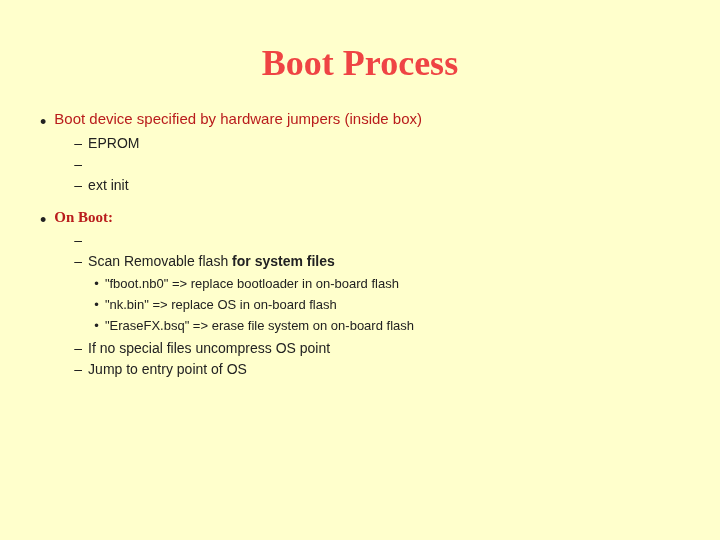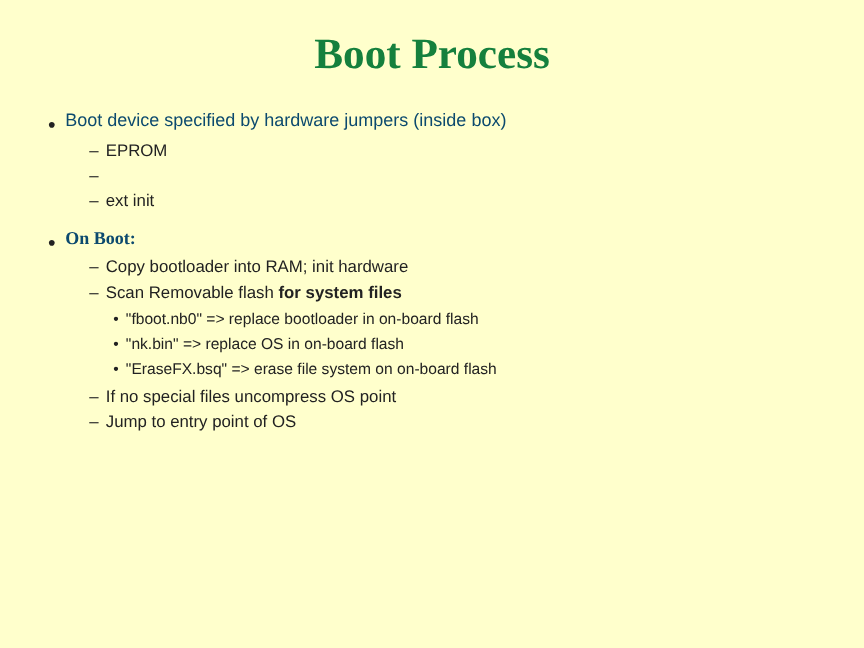--- a/index.html
+++ b/index.html
@@ -16,23 +16,23 @@
       overflow: hidden;
       display: flex;
       flex-direction: column;
       align-items: center;
       padding: 20px 40px;
     }
 
     .title {
       font-size: 36px;
       font-weight: bold;
-      color: #15803d;
+      color: #ef4444;
       margin-bottom: 24px;
-      margin-top: 4px;
+      margin-top: 22px;
       font-family: Georgia, serif;
     }
 
     .content {
       width: 100%;
       font-size: 15px;
       color: #222;
       line-height: 1.5;
     }
 
@@ -48,21 +48,21 @@
       margin-top: 1px;
       flex-shrink: 0;
     }
 
     .bullet-text {
       flex: 1;
     }
 
     .bullet-label {
       font-size: 15px;
-      color: #0c4a6e;
+      color: #b91c1c;
     }
 
     .sub-list {
       list-style: none;
       padding-left: 20px;
       margin-top: 2px;
     }
 
     .sub-list li {
       display: flex;
@@ -129,21 +129,20 @@
     </div>
   </div>
 
   <div class="bullet-section">
     <span class="bullet">•</span>
     <div class="bullet-text">
       <span class="bullet-label bold-text">On Boot:</span>
       <ul class="sub-list">
         <li>
           <span class="dash">–</span>
-          <span>Copy bootloader into RAM; init hardware</span>
         </li>
         <li style="flex-direction: column;">
           <div style="display:flex; align-items:flex-start;">
             <span class="dash">–</span>
             <span>Scan Removable flash <strong>for system files</strong></span>
           </div>
           <ul class="sub-sub-list">
             <li>
               <span class="bullet-dot">•</span>
               <span>"fboot.nb0"  =&gt;  replace bootloader in on-board flash</span>

